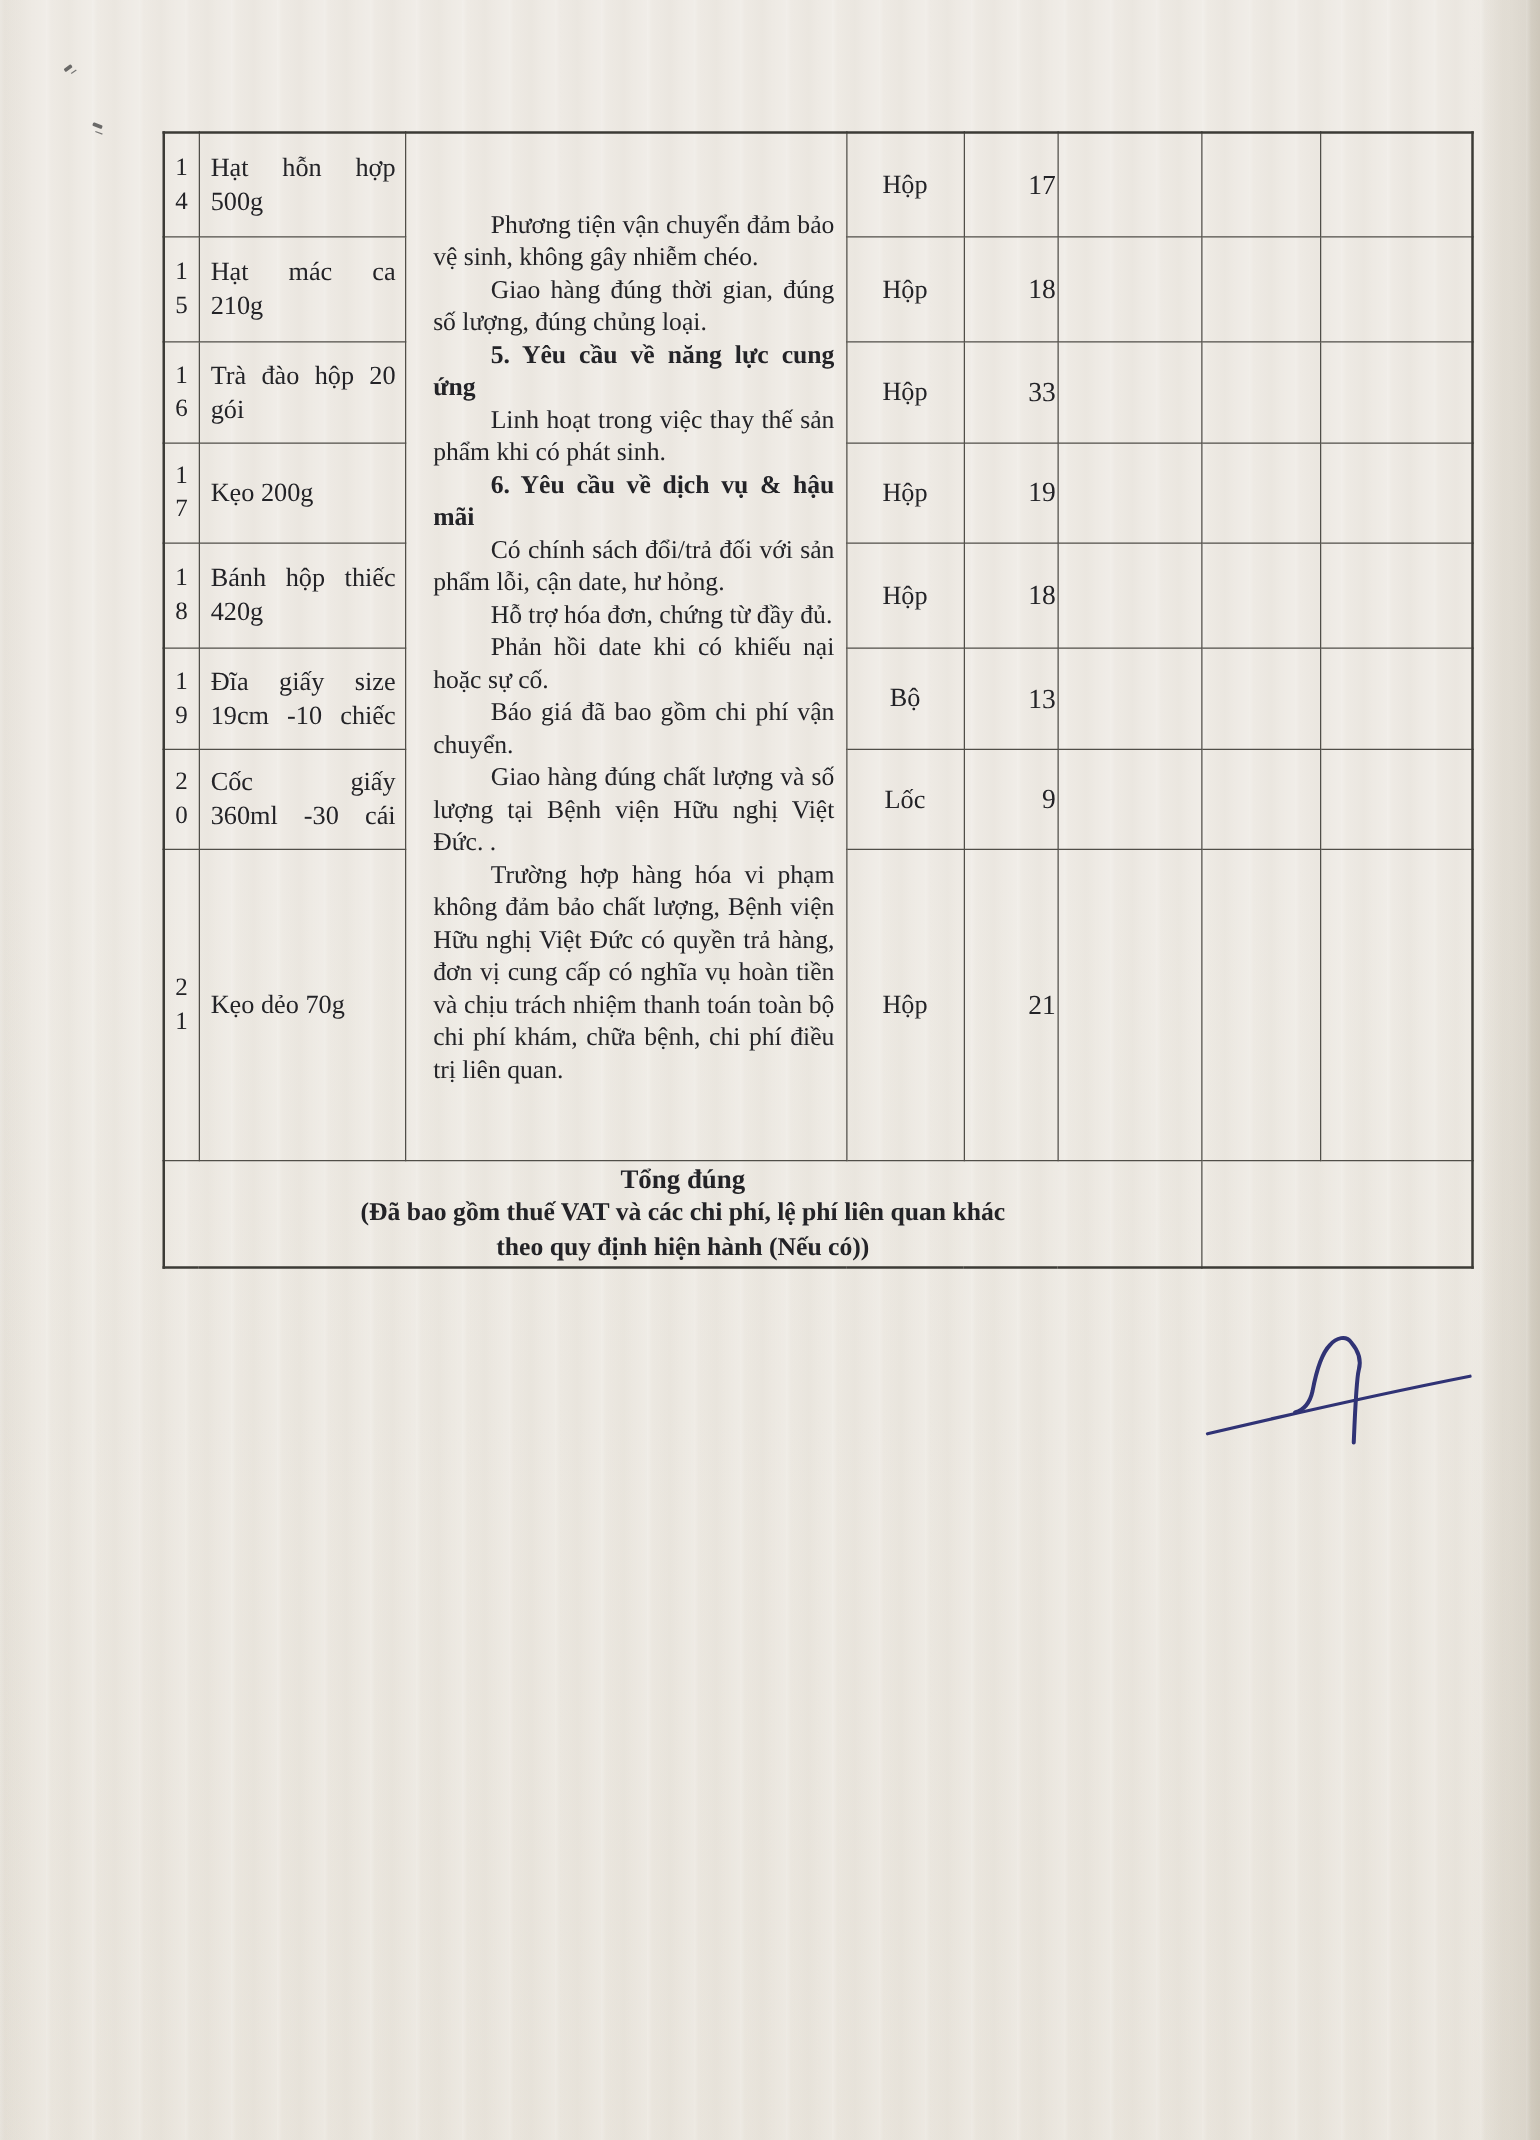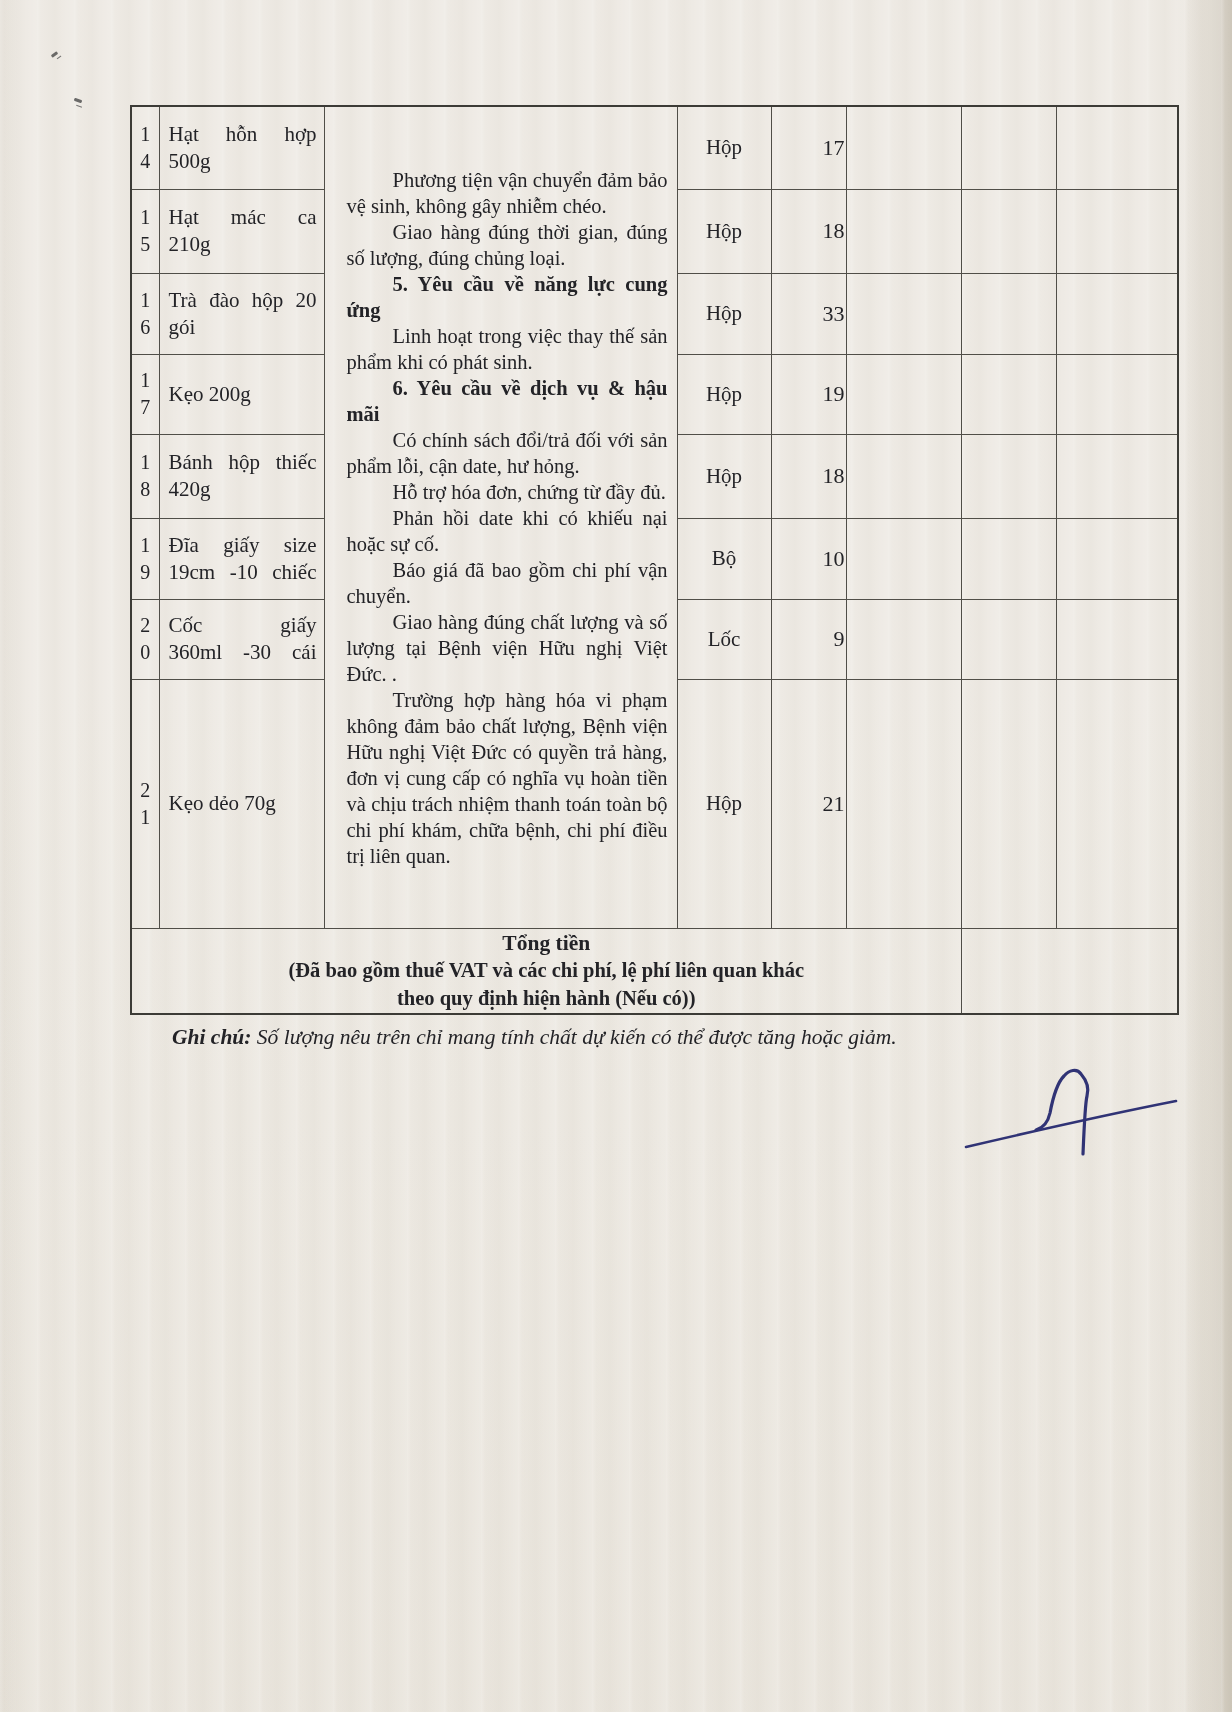--- a/index.html
+++ b/index.html
@@ -172,21 +172,21 @@
       <td class="empty"></td>
       <td class="empty"></td>
     </tr>
 
     <tr style="height:81px">
       <td class="num">1
 9</td>
       <td class="product">Đĩa giấy size
 19cm -10 chiếc</td>
       <td class="unit">Bộ</td>
-      <td class="qty">10</td>
+      <td class="qty">13</td>
       <td class="empty"></td>
       <td class="empty"></td>
       <td class="empty"></td>
     </tr>
 
     <tr style="height:80px">
       <td class="num">2
 0</td>
       <td class="product">Cốc giấy
 360ml -30 cái</td>
@@ -203,32 +203,29 @@
       <td class="product single">Kẹo dẻo 70g</td>
       <td class="unit">Hộp</td>
       <td class="qty">21</td>
       <td class="empty"></td>
       <td class="empty"></td>
       <td class="empty"></td>
     </tr>
 
     <tr style="height:86px">
       <td class="total" colspan="6">
-        <div class="t1">Tổng tiền</div>
+        <div class="t1">Tổng đúng</div>
         <div>(Đã bao gồm thuế VAT và các chi phí, lệ phí liên quan khác</div>
         <div>theo quy định hiện hành (Nếu có))</div>
       </td>
       <td class="empty" colspan="2"></td>
     </tr>
   </tbody>
     </table>
 
-  <div class="note">
-    <b>Ghi chú:</b><span> Số lượng nêu trên chỉ mang tính chất dự kiến có thể được tăng hoặc giảm.</span>
-  </div>
 
   <svg class="sig" width="260" height="115" viewBox="930 1055 260 115">
     <path d="M 966 1147 C 1030 1132, 1120 1112, 1176 1101" fill="none" stroke="#303375" stroke-width="2.6" stroke-linecap="round"></path>
     <path d="M 1036 1130 C 1043 1128, 1048 1122, 1050 1113
              C 1053 1097, 1057 1083, 1064 1076
              C 1069 1070, 1077 1068, 1081 1074
              C 1087 1081, 1089 1089, 1087 1096
              C 1085 1104, 1084 1130, 1083 1154" fill="none" stroke="#303375" stroke-width="3.2" stroke-linecap="round"></path>
   </svg>
 

